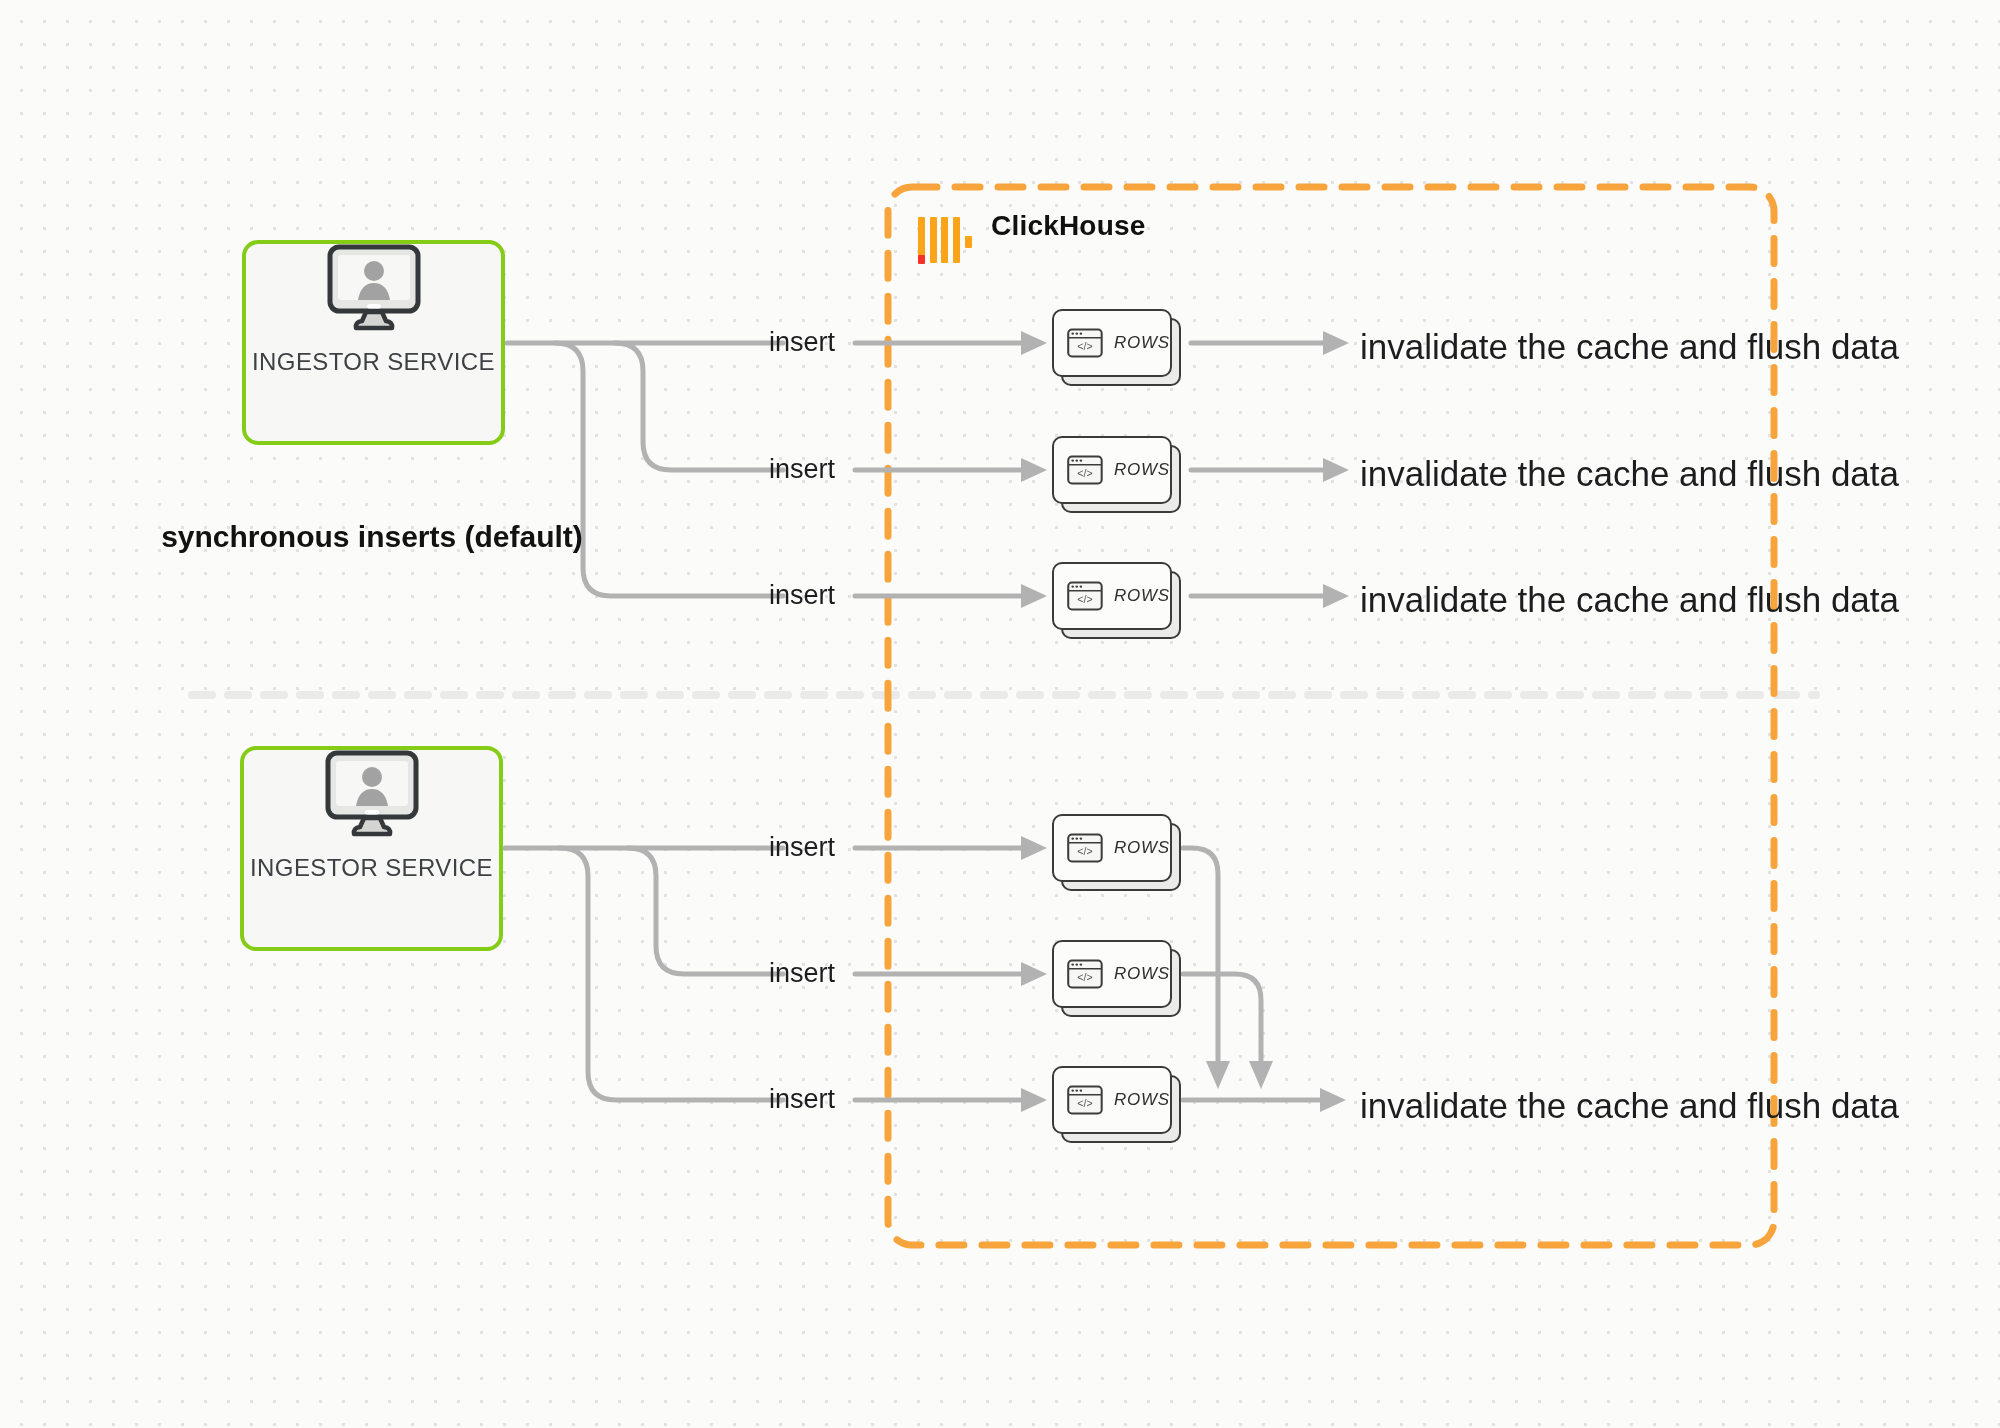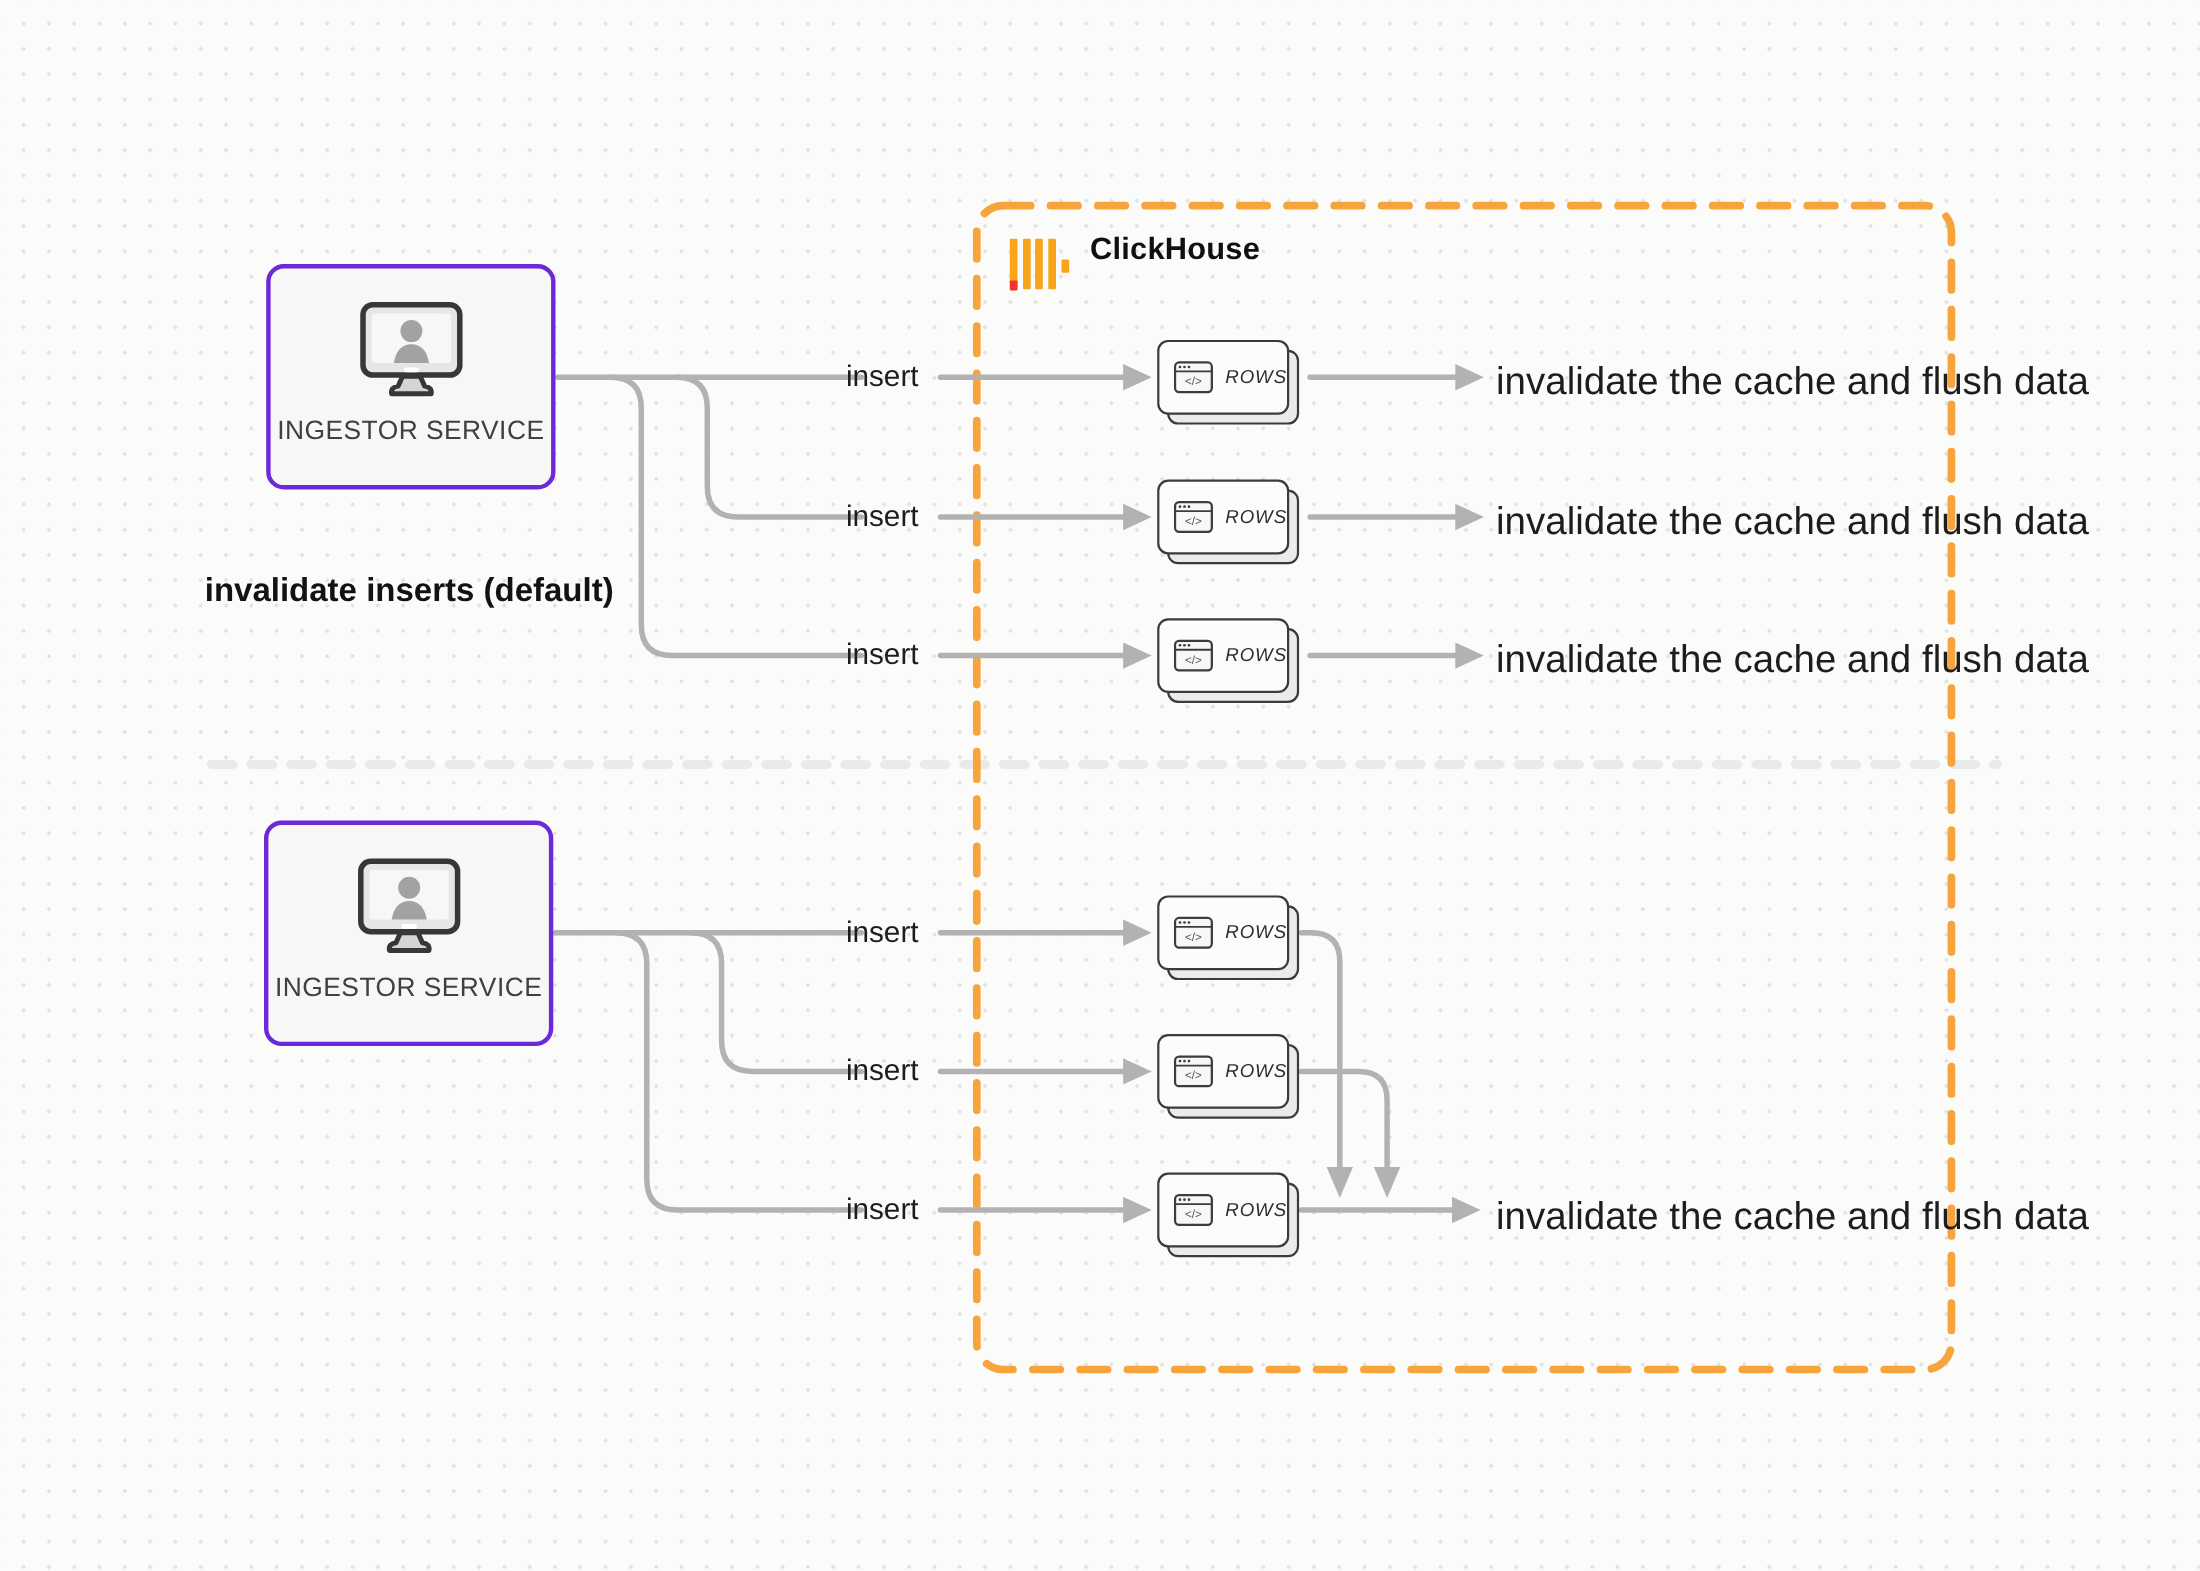--- a/index.html
+++ b/index.html
@@ -12,24 +12,24 @@
     background-position:10px 10px;
     overflow:hidden;
     position:relative;
   }
   .canvas{position:absolute;left:0;top:0;width:2000px;height:1428px;}
   svg.wires{position:absolute;left:0;top:0;}
 
   
   .service-box{
     position:absolute;width:263px;height:205px;
-    background:#f7f7f5;border:4px solid #6d28d9;border-radius:16px;
+    background:#f7f7f5;border:4px solid #84cc16;border-radius:16px;
     box-sizing:border-box;
     display:flex;flex-direction:column;align-items:center;
-    padding-top:30px;gap:12px;
+    gap:12px;
   }
   .service-box .svc-label{
     font-size:24px;color:#3e4144;letter-spacing:0.4px;white-space:nowrap;
   }
   .caption{
     position:absolute;width:440px;text-align:center;
     font-size:30px;font-weight:bold;color:#121212;white-space:nowrap;
   }
 
   
@@ -119,21 +119,21 @@
     <svg width="94" height="92" viewBox="0 0 94 92">
       <rect x="3" y="3" width="88" height="64" rx="9" fill="#e6e6e4" stroke="#35383b" stroke-width="5"></rect>
       <rect x="11" y="11" width="72" height="45" rx="3" fill="#f7f7f5"></rect>
       <circle cx="47" cy="27" r="10" fill="#a2a2a2"></circle>
       <path d="M31 56 Q34 39 47 39 Q60 39 63 56 Z" fill="#a2a2a2"></path>
       <rect x="40" y="60" width="14" height="4.5" rx="2.2" fill="#ffffff"></rect>
       <path d="M39 68 h16 l4 9 q7 1 6 7 h-36 q-1 -6 6 -7 z" fill="#d4d4d2" stroke="#35383b" stroke-width="4.5" stroke-linejoin="round"></path>
     </svg>
     <div class="svc-label">INGESTOR SERVICE</div>
   </div>
-  <div class="caption" style="left:152px;top:520px;">invalidate inserts (default)</div>
+  <div class="caption" style="left:152px;top:520px;">synchronous inserts (default)</div>
 
   <div class="service-box" style="left:240px;top:746px;">
     <svg width="94" height="92" viewBox="0 0 94 92">
       <rect x="3" y="3" width="88" height="64" rx="9" fill="#e6e6e4" stroke="#35383b" stroke-width="5"></rect>
       <rect x="11" y="11" width="72" height="45" rx="3" fill="#f7f7f5"></rect>
       <circle cx="47" cy="27" r="10" fill="#a2a2a2"></circle>
       <path d="M31 56 Q34 39 47 39 Q60 39 63 56 Z" fill="#a2a2a2"></path>
       <rect x="40" y="60" width="14" height="4.5" rx="2.2" fill="#ffffff"></rect>
       <path d="M39 68 h16 l4 9 q7 1 6 7 h-36 q-1 -6 6 -7 z" fill="#d4d4d2" stroke="#35383b" stroke-width="4.5" stroke-linejoin="round"></path>
     </svg>

